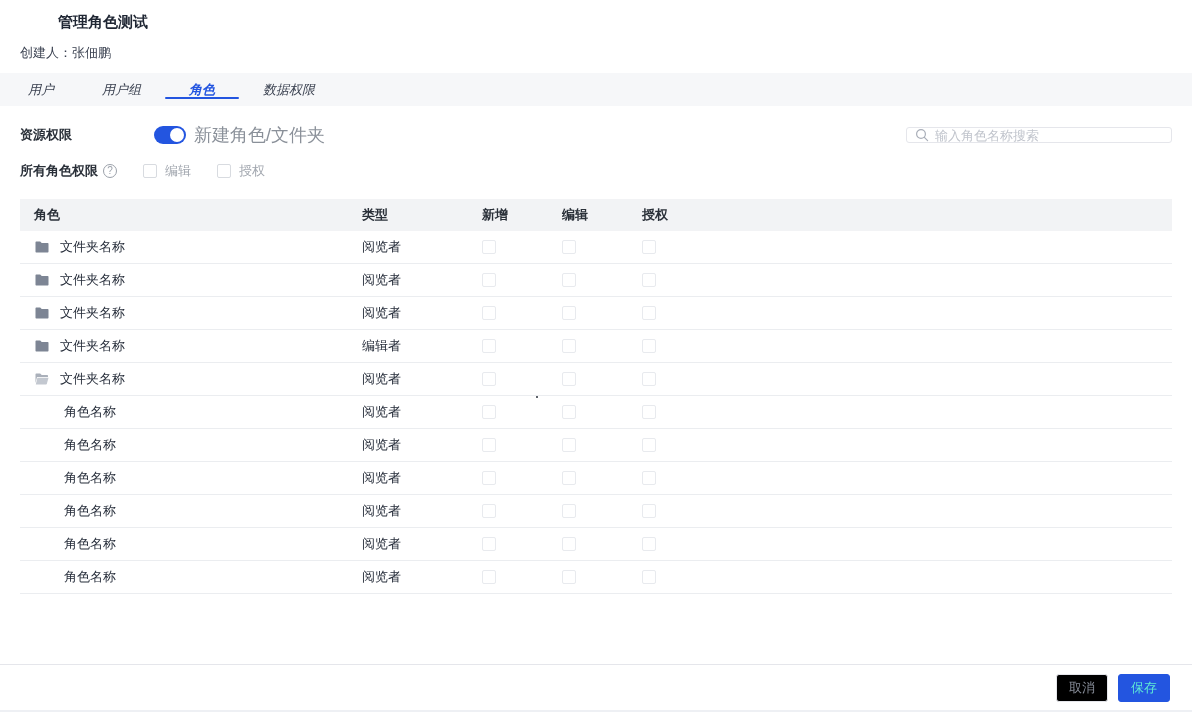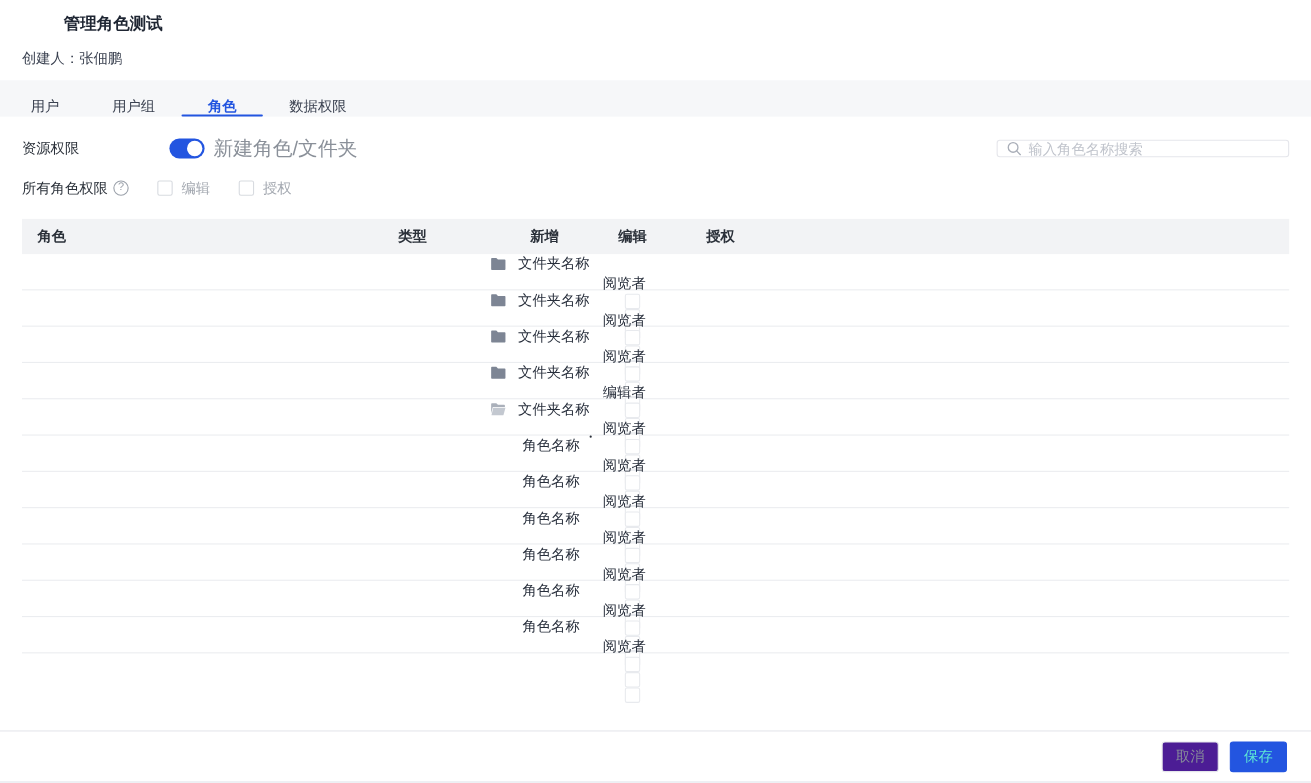--- a/index.html
+++ b/index.html
@@ -15,29 +15,29 @@
     --tabbar-bg:#f6f7f9; --icon-gray:#7d8594; --icon-gray-light:#aab0ba;
   }
 
   
   .page-header { padding:13px 20px 0 20px; }
   .page-title { font-size:15px; font-weight:bold; color:var(--text-title); line-height:18px;margin-left:38px; }
   .creator { margin-top:13px; font-size:13px; color:#3a4150; line-height:18px; }
   .desc { margin-top:7px; font-size:12px; color:#a8adb5; line-height:16px; }
 
   
-  .tabbar { margin-top:11px; height:33px; background:var(--tabbar-bg); display:flex; align-items:flex-end; padding-left:4px; }
+  .tabbar { margin-top:11px; height:33px; background:var(--tabbar-bg); display:flex; align-items:center; padding-left:4px;font-style:italic; }
   .tab { padding:0 24px; display:flex; align-items:center; font-size:13px; color:#3a4150; cursor:pointer; position:relative; }
   .tab.active { color:var(--primary); font-weight:bold; }
   .tab.active::after { content:""; position:absolute; left:0; right:0; bottom:0; height:2px; background:var(--primary); border-radius:1px; }
 
   
   .content { padding:0 20px; }
   .toolbar-row1 { margin-top:15px; height:28px; display:flex; align-items:center; }
-  .section-label { font-size:13px; font-weight:normal; color:#2a3039;text-align:center; }
+  .section-label { font-size:13px; font-weight:bold; color:#2a3039;text-align:center; }
   .toggle { width:32px; height:18px; border-radius:9px; background:var(--primary); position:relative; margin-left:82px; cursor:pointer; flex:none; }
   .toggle .knob { position:absolute; right:2px; top:2px; width:14px; height:14px; border-radius:50%; background:#fff; }
   .toggle-label { margin-left:8px; font-size:18px; color:var(--text-secondary);text-align:right; }
   .spacer { flex:1; }
   .search-box { width:266px; height:16px; border:1px solid var(--border); border-radius:3px; display:flex; align-items:center; padding:0 8px; background:#fff; }
   .search-box svg { flex:none; }
   .search-input { border:none; outline:none; flex:1; margin-left:6px; font-size:13px; color:var(--text-primary); font-family:inherit; background:transparent; }
   .search-input::placeholder { color:var(--text-placeholder); }
 
   .toolbar-row2 { margin-top:12px; height:20px; display:flex; align-items:center; }
@@ -45,36 +45,36 @@
   .cb-group { display:flex; align-items:center; margin-left:26px; }
   .cb-group:first-of-type { margin-left:16px; }
   .cb { width:14px; height:14px; border:1px solid #d8dbe0; border-radius:2px; background:#fff; cursor:pointer; flex:none; }
   .cb.faint { border-color:#e8eaee; }
   .cb-label { margin-left:8px; font-size:13px; color:#a2a7af; }
 
   
   .table { margin-top:18px; }
   .thead { display:flex; height:32px; background:var(--header-bg); align-items:center; }
   .thead .cell { font-size:13px; font-weight:bold; color:#2a3039; }
-  .row { display:flex; height:33px; align-items:center; border-bottom:1px solid var(--divider);flex-direction:column; }
+  .row { display:flex; height:33px; align-items:center; border-bottom:1px solid var(--divider); }
   .cell { flex:none; display:flex; align-items:center; }
   .col-role { width:330px; padding-left:14px; }
   .col-type { width:120px; padding-left:12px; }
   .col-check { width:80px; padding-left:12px; }
   .col-fill { flex:1; }
   .row .cell { font-size:13px; color:var(--text-primary); }
   .folder-icon { width:16px; height:16px; margin-right:10px; display:inline-flex; align-items:center; }
   .row .icon-open { display:none; }
   .row.open .icon-open { display:inline-flex; }
   .row.child .col-role { padding-left:44px; }
 
   
   .footer { position:absolute; left:0; right:0; bottom:2px; height:46px; border-top:1px solid var(--border); background:#fff; display:flex; align-items:center; justify-content:flex-end; padding-right:22px; }
   .btn { height:28px; min-width:48px; padding:0 12px; border-radius:3px; font-size:13px; font-family:inherit; cursor:pointer; display:flex; align-items:center; justify-content:center; }
-  .btn-cancel { background:#4c1d95; border:1px solid var(--border); color:#878d99; margin-right:10px; }
+  .btn-cancel { background:#000000; border:1px solid var(--border); color:#878d99; margin-right:10px; }
   .btn-save { background:var(--primary); border:1px solid var(--primary); color:#5eead4; }
   .bottom-edge { position:absolute; left:0; right:0; bottom:0; height:2px; background:#eef0f4; }
 
   .stray-dot { position:absolute; left:536px; top:396px; width:2px; height:2px; border-radius:50%; background:#2a2f3a; }
 </style>
 </head>
 <body>
 
 <div class="page-header">
   <div class="page-title">管理角色测试</div>

